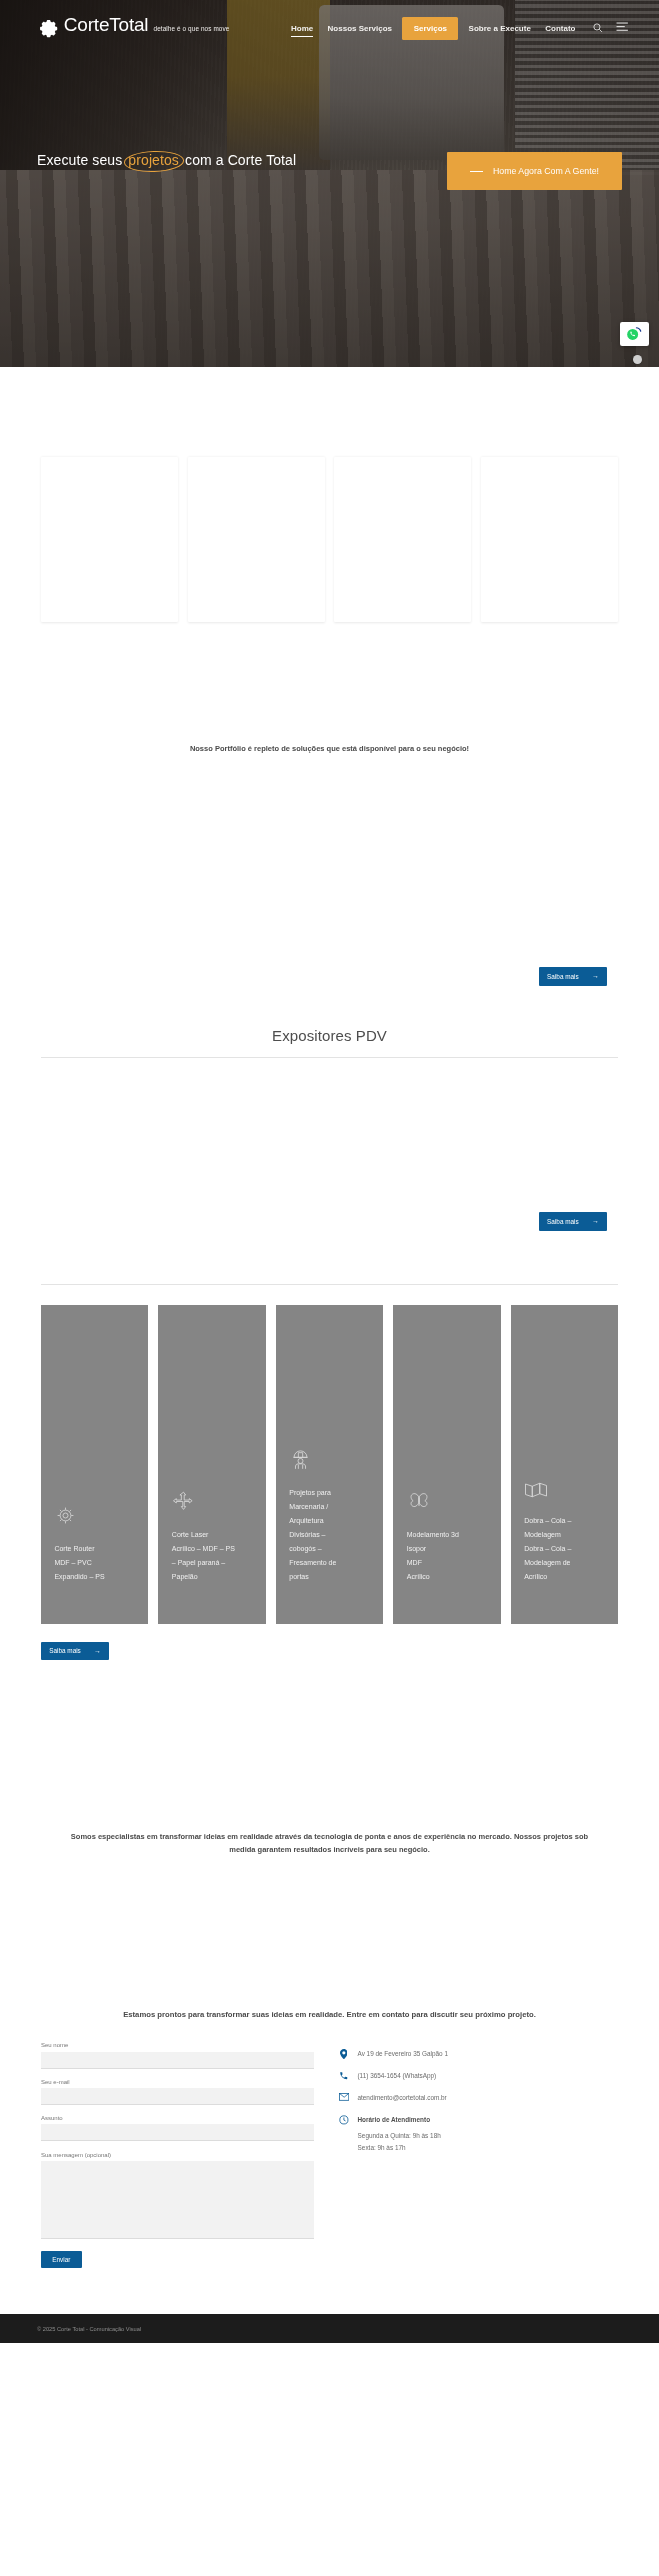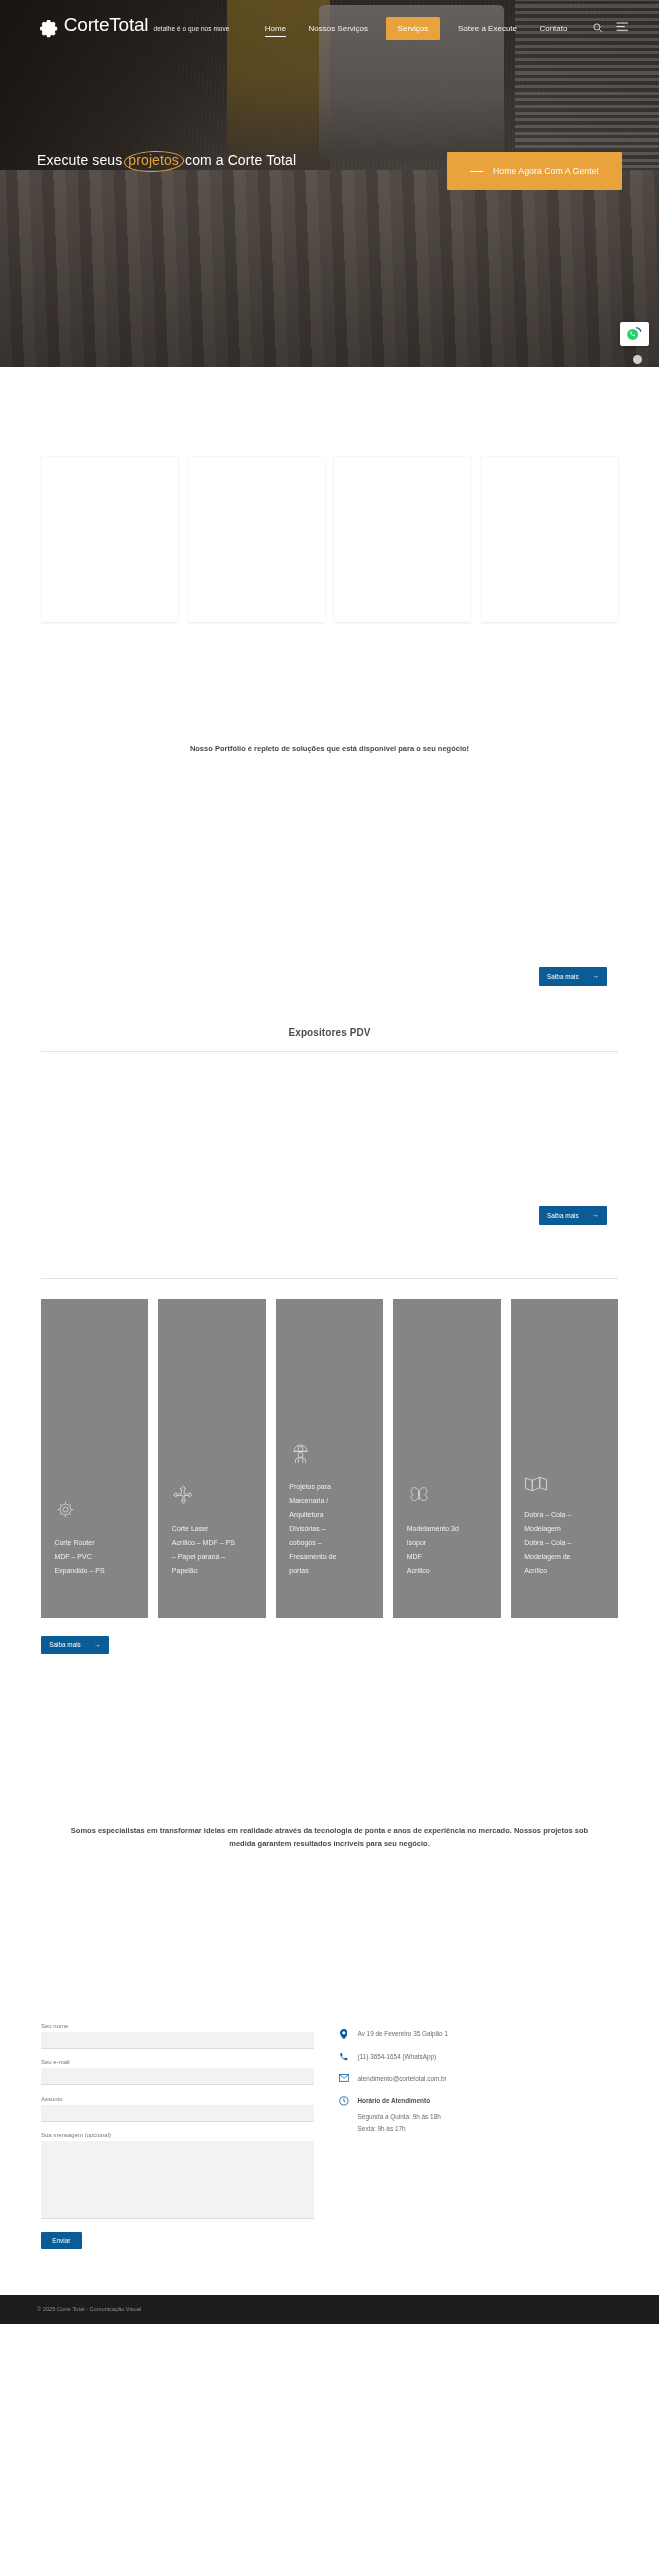--- a/index.html
+++ b/index.html
@@ -56,21 +56,21 @@
     display: flex; align-items: center; z-index: 6;
   }
   .logo { margin-left: 37px; display: flex; align-items: flex-start; gap: 5.2px; }
   .logo-gear { margin-top: 3.1px; }
   .logo-words { line-height: 1; }
   .logo-name { font-size: 19px; letter-spacing: -0.2px; color: #fff; }
   .logo-name b { font-weight: 400; }
   .logo-name span.light { font-weight: 400; }
   .logo-tag { margin-top: 4.6px; text-align: right; font-size: 6.4px; color: #f0eeec; letter-spacing: 0.1px; }
 
-  nav.mainnav { margin-left: auto; display: flex; align-items: center; gap: 8px; margin-right: 31px; }
+  nav.mainnav { margin-left: auto; display: flex; align-items: center; gap: 0; margin-right: 31px; font-weight: bold; }
   nav.mainnav a {
     color: #f2f0ee; text-decoration: none; font-size: 8px;
     padding: 5.7px 7.2px; white-space: nowrap;
   }
   nav.mainnav a.active-underline { position: relative; }
   nav.mainnav a.active-underline::after{
     content:""; position:absolute; left:7.2px; right:7.2px; bottom:2.1px; height:1px; background:#fff;
   }
   nav.mainnav a.pill {
     background: #e8a33d; color: #fff; border-radius: 1.5px; padding: 7.2px 11.3px; margin: 0 3.1px;
@@ -121,21 +121,21 @@
 
   .btn-blue {
     display: inline-flex; align-items: center; gap: 13.4px;
     background: #0b5c96; color: #fff; border: none; cursor: pointer;
     font-family: inherit; font-size: 6.4px; padding: 5.7px 8.2px; border-radius: 1px;
   }
   .btn-blue .arw { font-size: 6.7px; line-height: 1; }
 
   .sec-head { text-align: center; }
   .sec-head h2 {
-    font-size: 10px; font-weight: 700; color: #4d4d4d; letter-spacing: 0.1px;
+    font-size: 15px; font-weight: 400; color: #4d4d4d; letter-spacing: 0.1px;
   }
   .sec-rule { height: 0.5px; background: #e3e3e3; margin: 13.4px 41px 0; }
 
   
   .terc-row { display: flex; gap: 10.3px; padding: 0 41px; }
   .terc-card {
     flex: 1; background: #858585; min-height: 319px;
     display: flex; flex-direction: column; justify-content: flex-end;
     padding: 0 13.4px 40px 13.4px;
   }
@@ -375,20 +375,21 @@
       <span class="arw">→</span>
     </button>
   </div>
 </section>
 
 <section class="section" style="padding-top:170px">
   <p class="lead-text">Somos especialistas em transformar ideias em realidade através da tecnologia de ponta e anos de experiência no mercado. Nossos projetos sob medida garantem resultados incríveis para seu negócio.</p>
 </section>
 
 <section class="section" style="padding-top:152px">
+  <p class="lead-text" style="font-size:7.7px">Estamos prontos para transformar suas ideias em realidade. Entre em contato para discutir seu próximo projeto.</p>
 
   <div class="contact-wrap" style="padding-top:20.6px">
 
     <form class="form-col">
       <div class="field-block">
         <label class="field-label">Seu nome</label>
         <input class="field-input" type="text" placeholder="" style="">
       </div>
       <div class="field-block">
         <label class="field-label">Seu e-mail</label>

